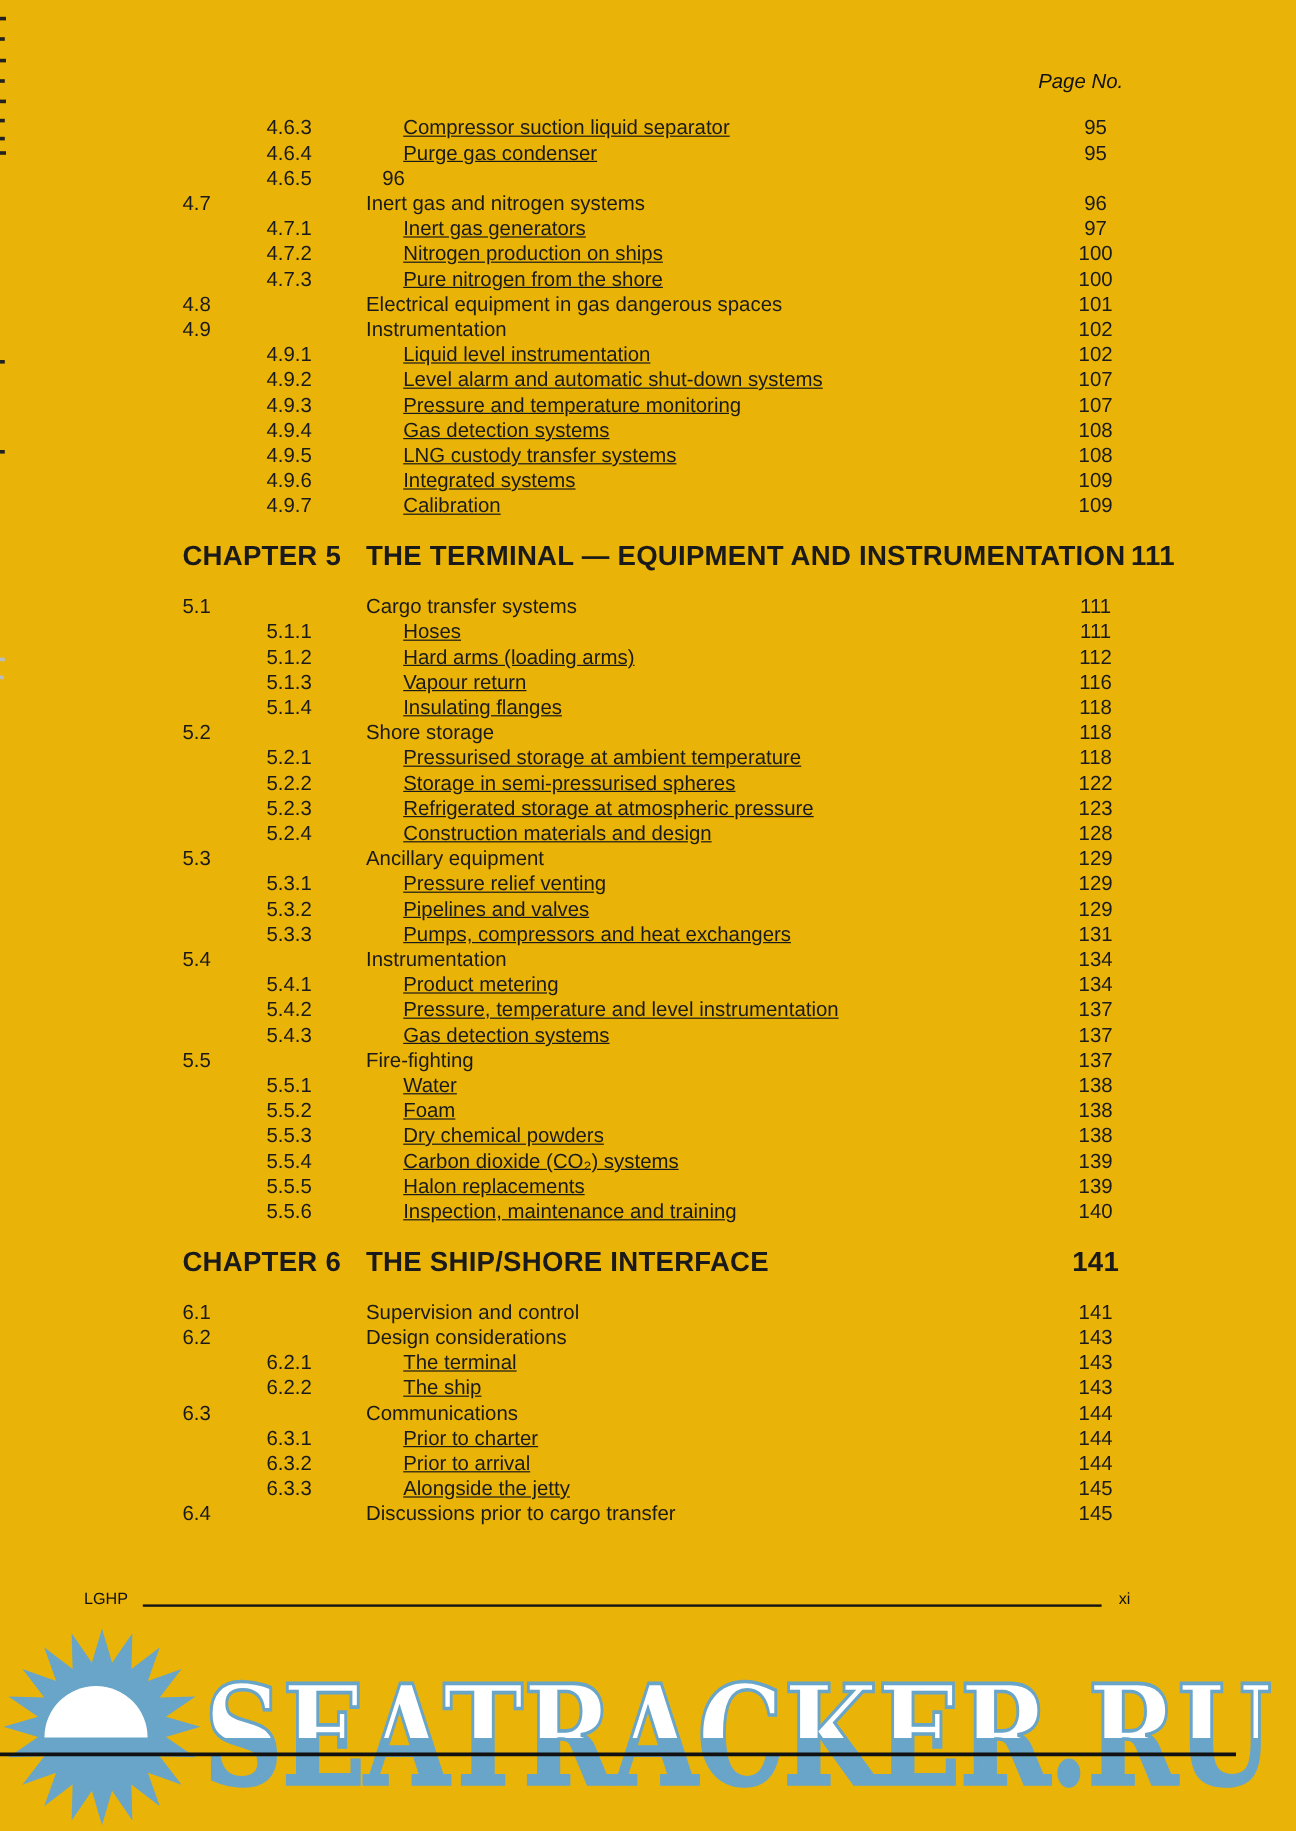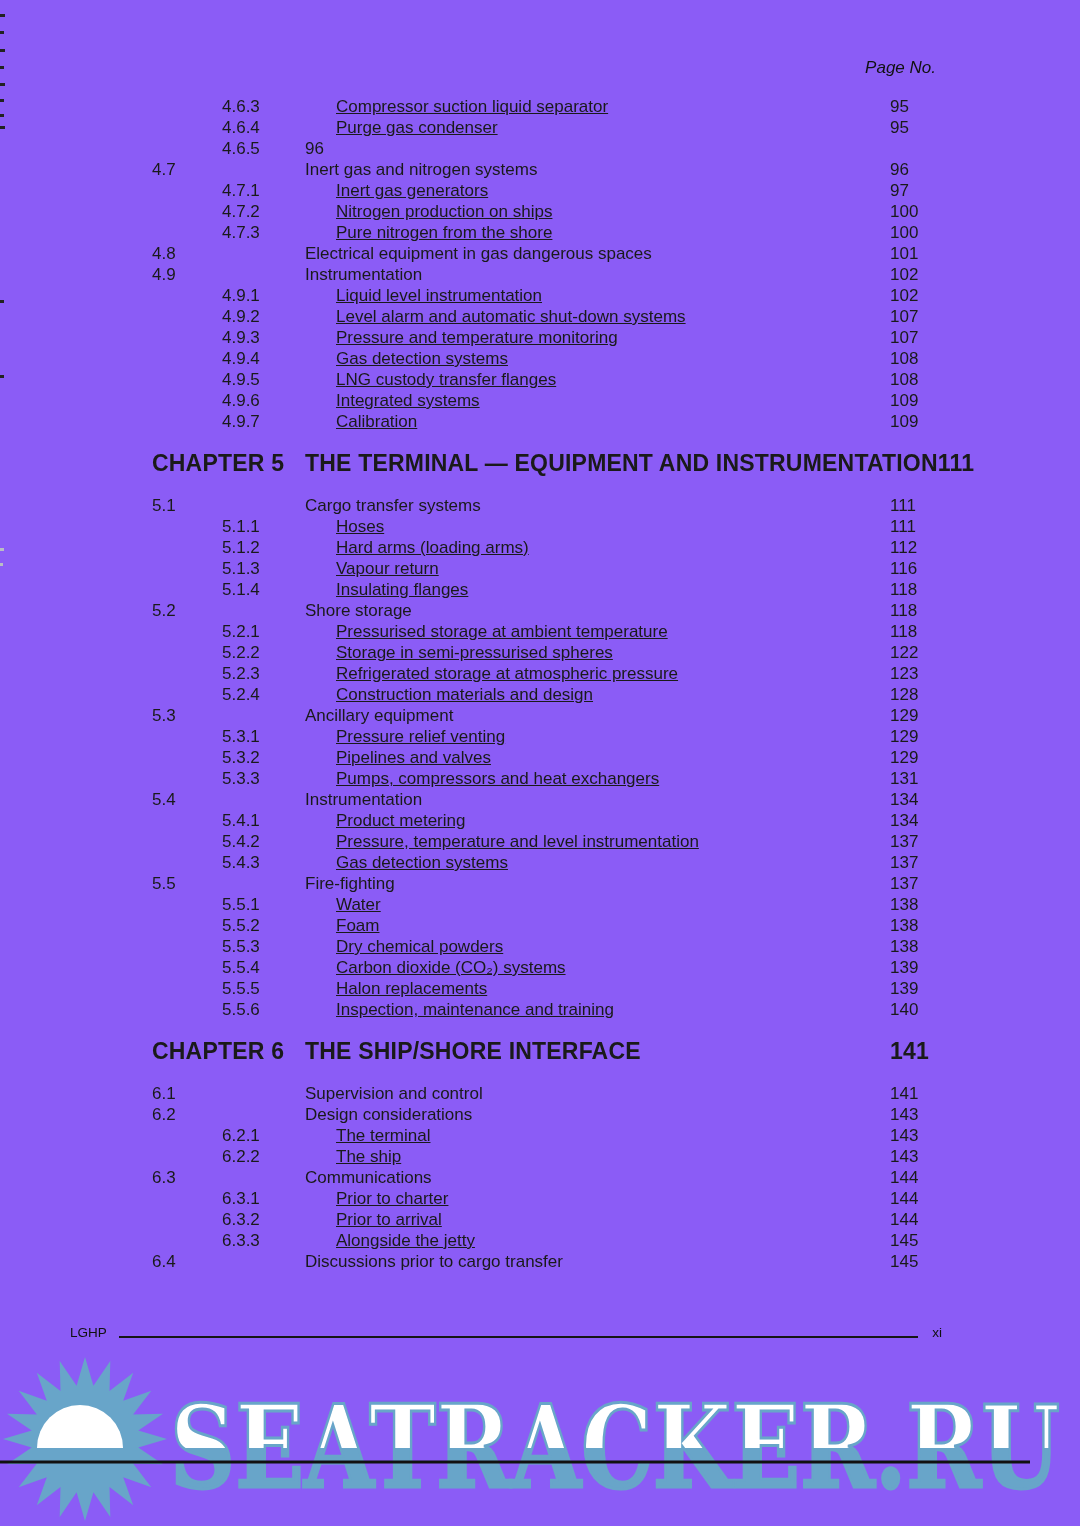--- a/index.html
+++ b/index.html
@@ -1,19 +1,19 @@
 <!DOCTYPE html>
 <html><head>
 <meta charset="utf-8">
 <style>
   html,body{margin:0;padding:0;background:#ffffff;}
   .page{
     position:relative;
     width:1080px;height:1526px;
-    background:#8b5cf6;
+    background:#eab308;
     font-family:"Liberation Sans",sans-serif;
     color:#1a1a1a;
     overflow:hidden;
   }
   .page-no-label{
     position:absolute;
     top:58px;right:144px;
     font-size:17px;
     font-style:italic;
     color:#111;
@@ -36,35 +36,35 @@
   }
   .row.lvl2 .num{padding-left:70px;}
   .row .title{
     flex:1;
     box-sizing:border-box;
     white-space:nowrap;
   }
   .row.lvl2 .title{padding-left:31px;text-decoration:underline;}
   .row .pagecol{
     flex:0 0 46px;
-    text-align:left;
+    text-align:center;
     white-space:nowrap;
   }
   .row.chapter{
     font-weight:700;
     font-size:23px;
     margin:21px 0;
     letter-spacing:.2px;
   }
   .footer{
     position:absolute;
     left:70px;top:1325px;
     width:872px;
     display:flex;
-    align-items:flex-start;
+    align-items:center;
     font-size:13.5px;
     color:#111;
   }
   .footer-rule{
     flex:1;
     height:11px;
     border-bottom:2px solid #151515;
     margin:0 14px 0 12px;
   }
   .watermark{
@@ -158,21 +158,21 @@
       <span class="title">Pressure and temperature monitoring</span>
       <span class="pagecol">107</span>
     </div>
       <div class="row lvl2">
       <span class="num">4.9.4</span>
       <span class="title">Gas detection systems</span>
       <span class="pagecol">108</span>
     </div>
       <div class="row lvl2">
       <span class="num">4.9.5</span>
-      <span class="title">LNG custody transfer flanges</span>
+      <span class="title">LNG custody transfer systems</span>
       <span class="pagecol">108</span>
     </div>
       <div class="row lvl2">
       <span class="num">4.9.6</span>
       <span class="title">Integrated systems</span>
       <span class="pagecol">109</span>
     </div>
       <div class="row lvl2">
       <span class="num">4.9.7</span>
       <span class="title">Calibration</span>

